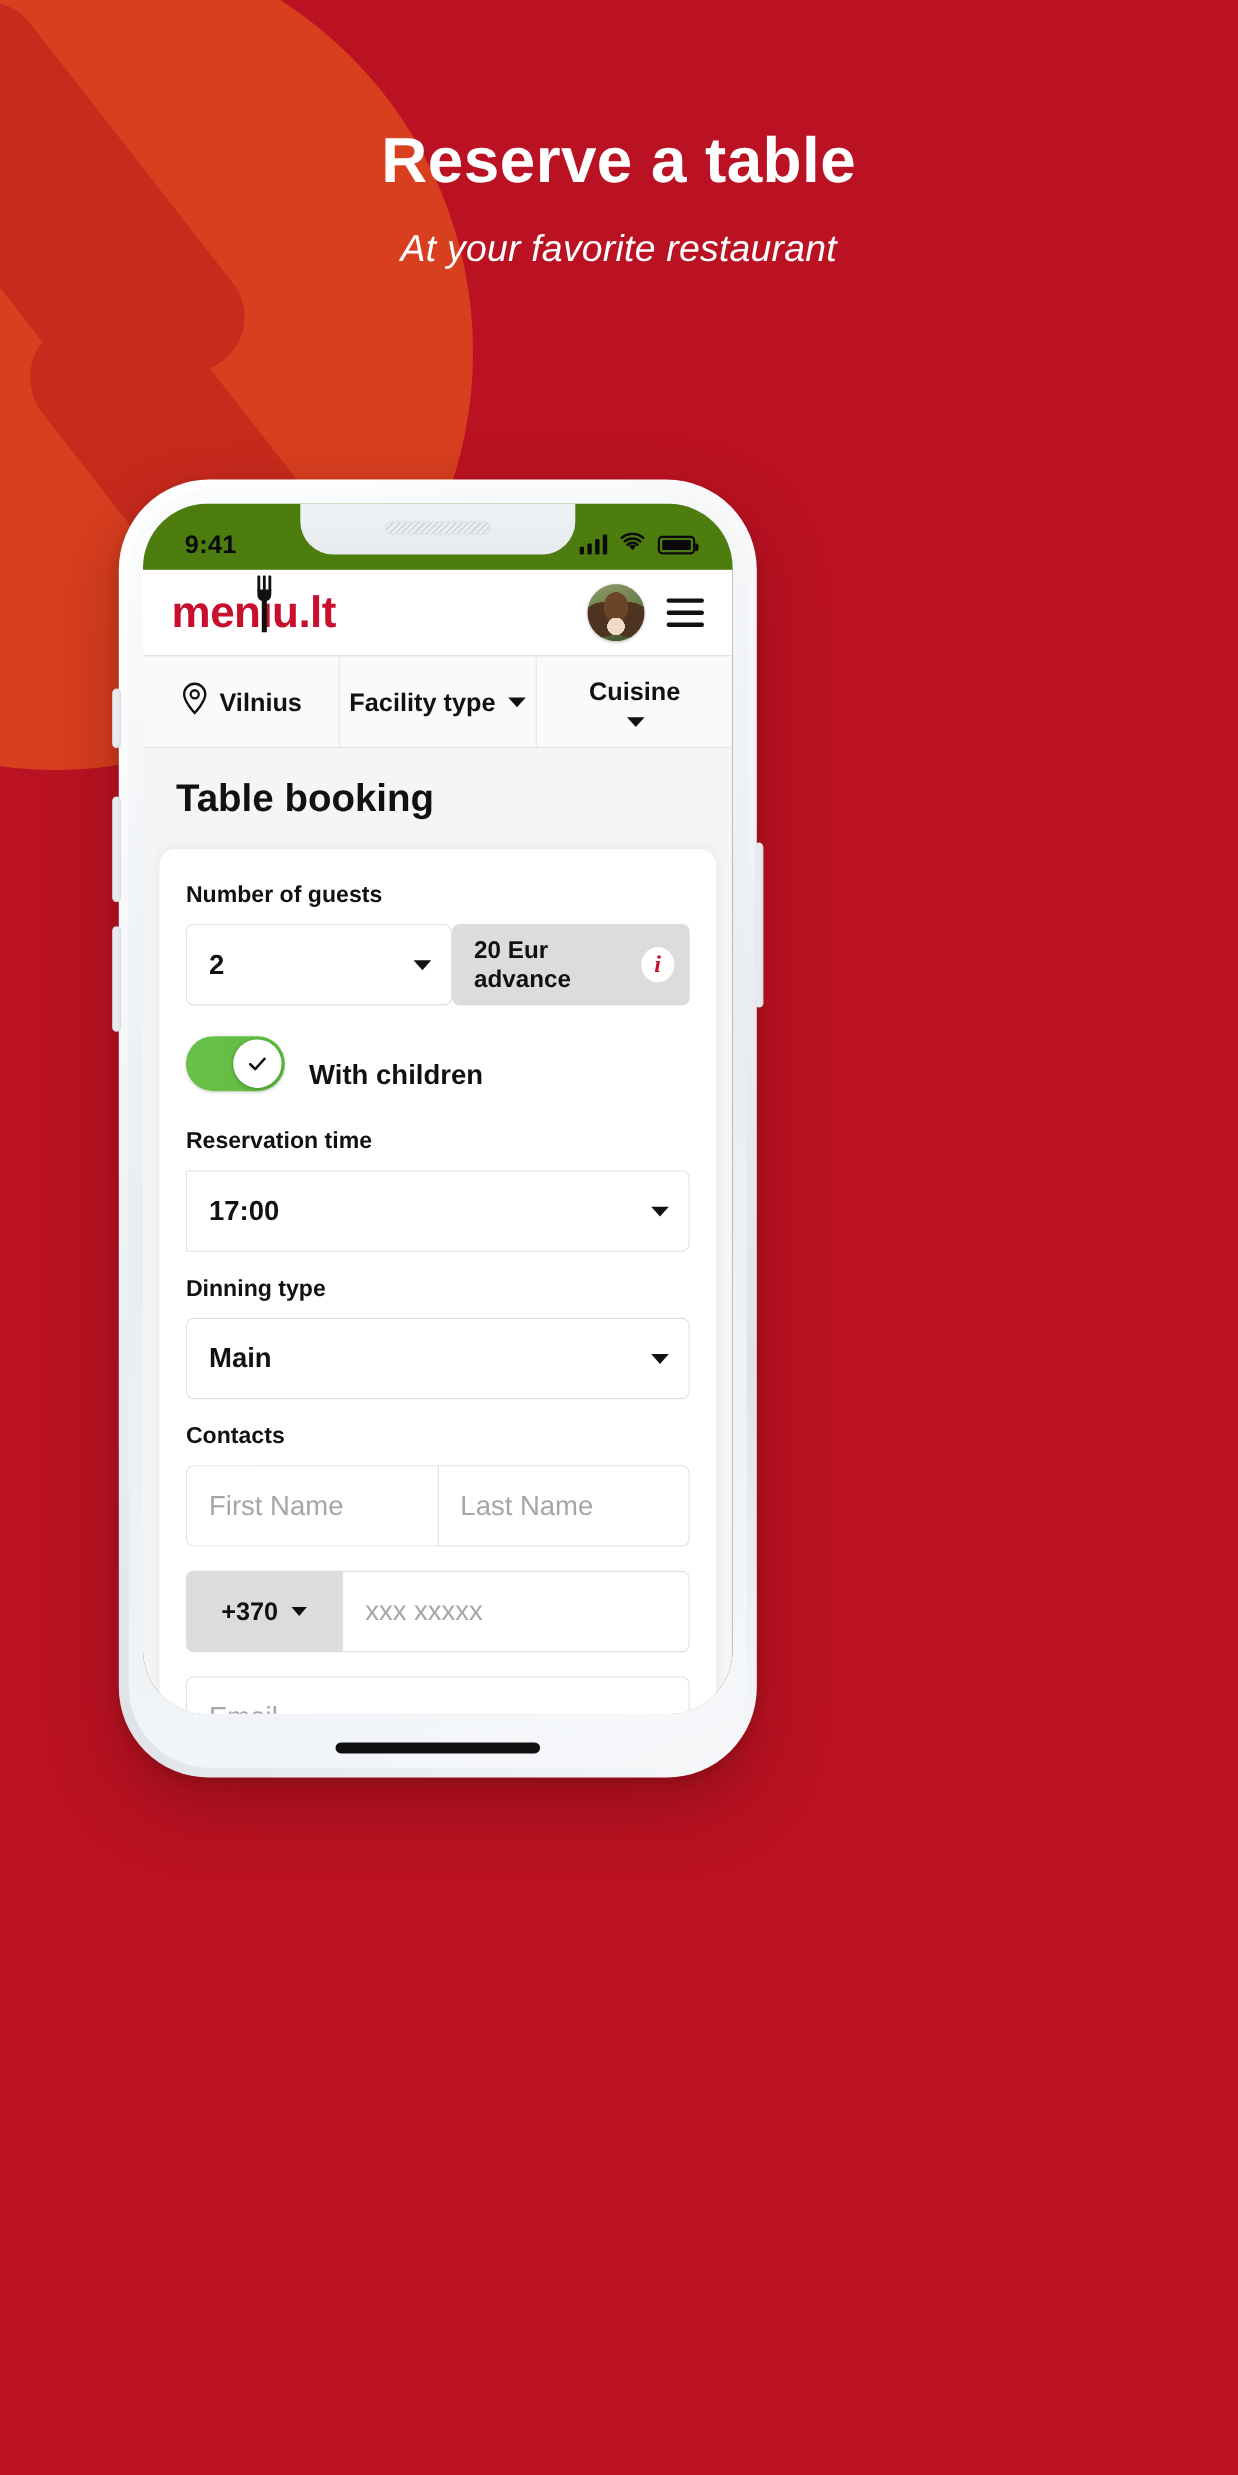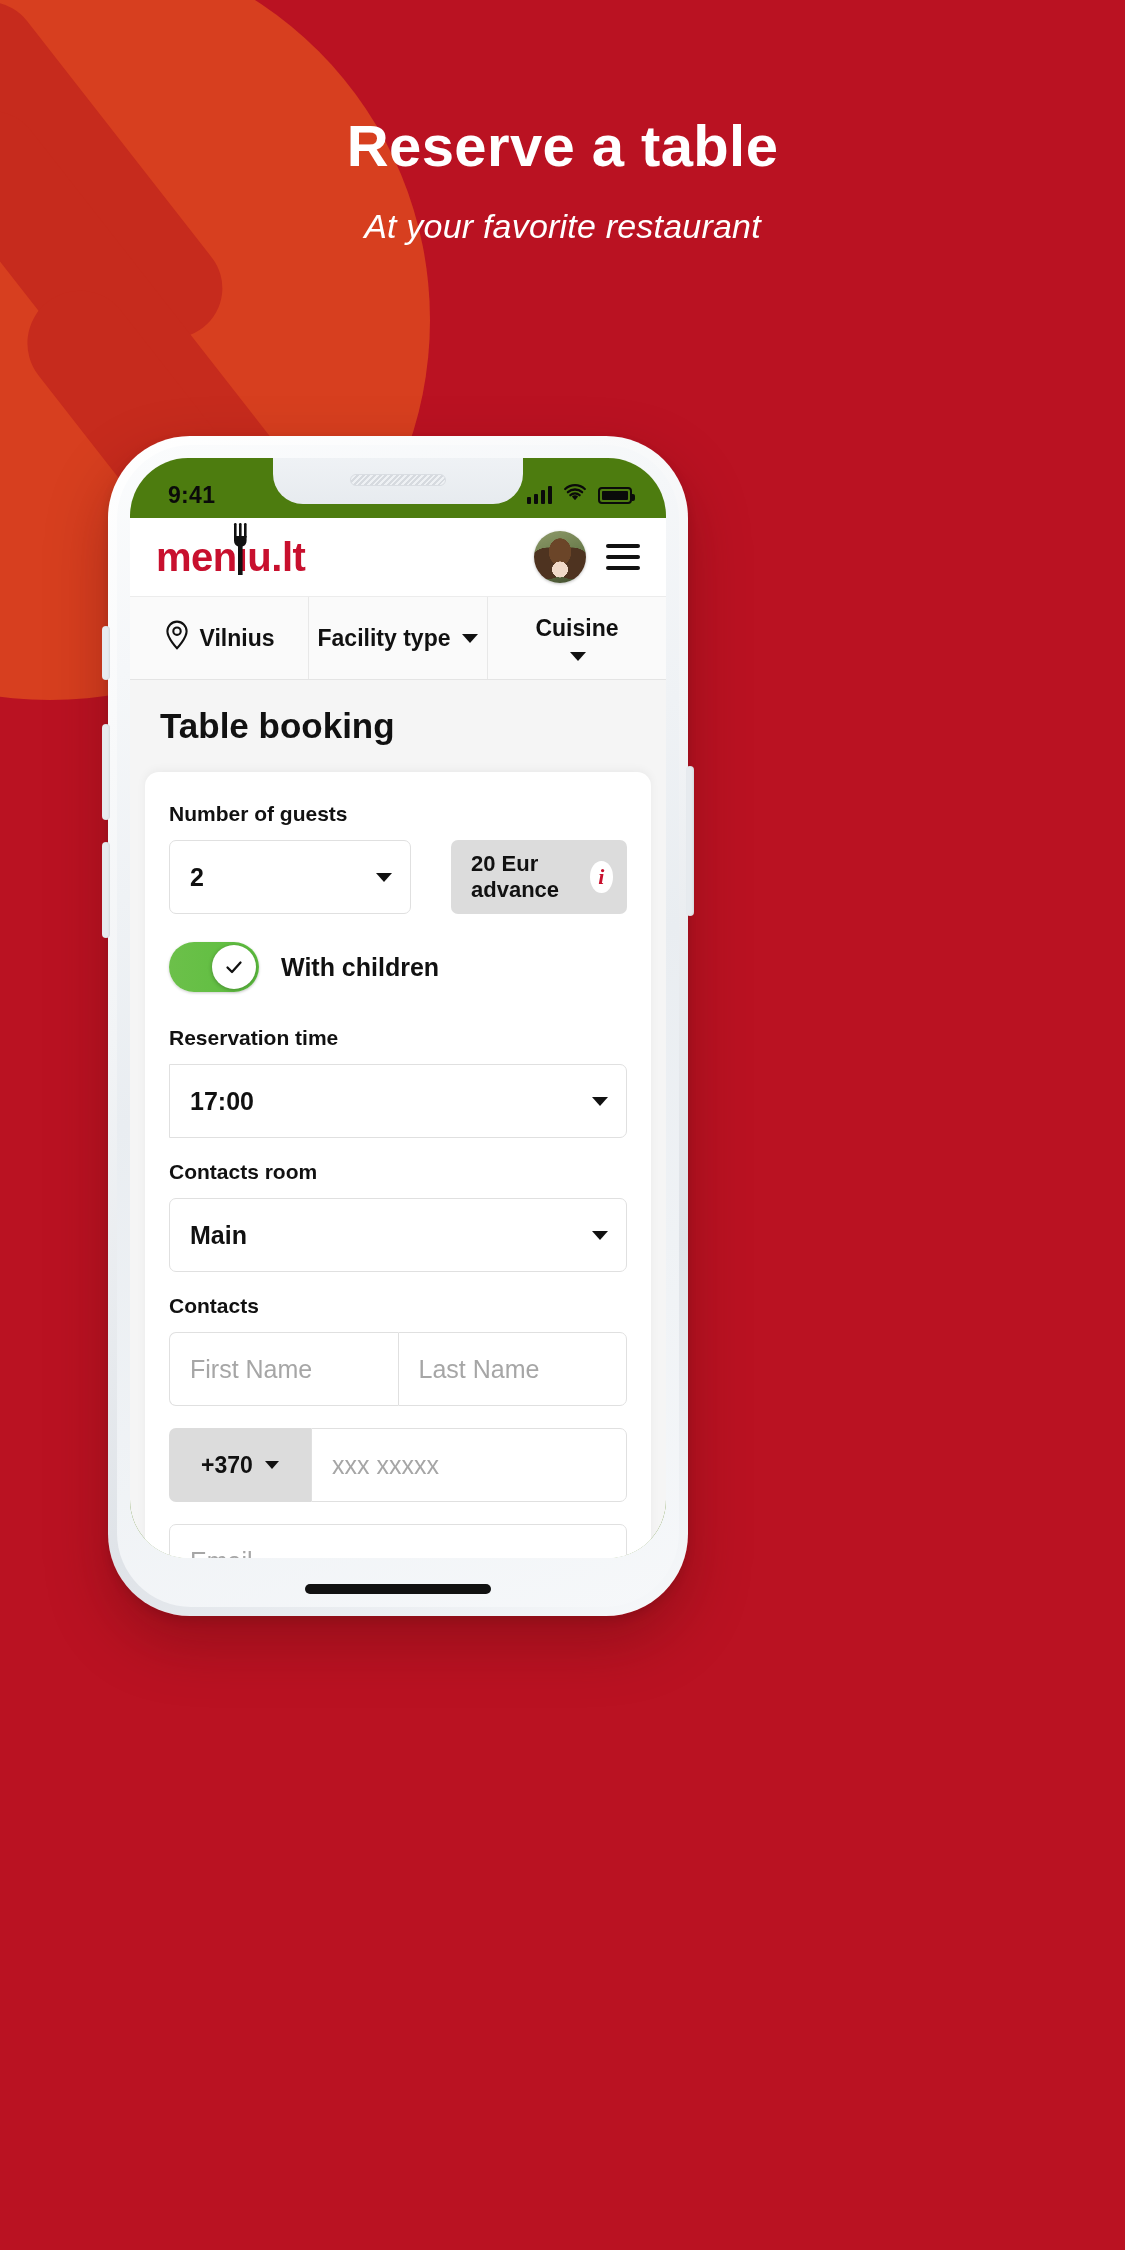--- a/index.html
+++ b/index.html
@@ -217,21 +217,21 @@
     padding: 0 14px 0 20px; font-size: 22px; font-weight: bold; color: #111;
   }
   .info-icon {
     width: 32px; height: 32px; border-radius: 50%; background: #fff;
     display: flex; align-items: center; justify-content: center;
     font-family: "Liberation Serif", serif;
     font-size: 22px; font-weight: bold; font-style: italic; color: #C8102E;
     line-height: 1;
   }
 
-  #toggle-row { display: flex; align-items: center; gap: 22px; margin: 28px 0 34px 0; }
+  #toggle-row { display: flex; align-items: flex-end; gap: 22px; margin: 28px 0 34px 0; }
   #toggle {
     width: 90px; height: 50px; border-radius: 26px;
     background: linear-gradient(90deg,#6CC04A,#5CBE3E);
     position: relative; box-shadow: 0 1px 3px rgba(0,0,0,.2);
   }
   #toggle-knob {
     position: absolute; right: 3px; top: 3px;
     width: 44px; height: 44px; border-radius: 50%; background: #fff;
     box-shadow: 0 1px 4px rgba(0,0,0,.28);
     display: flex; align-items: center; justify-content: center;
@@ -352,21 +352,21 @@
       <div id="section-title">Table booking</div>
 
       <div id="booking-card">
 
         <div class="field-label">Number of guests</div>
         <div class="row">
           <div class="select-box" style="flex:0 0 242px;">
             <span>2</span>
             <span class="caret"></span>
           </div>
-          <div class="advance-box" style="flex:1;margin-left:40px;">
+          <div class="advance-box" style="flex:1;">
             <span>20 Eur advance</span>
             <span class="info-icon">i</span>
           </div>
         </div>
 
         <div id="toggle-row">
           <div id="toggle">
             <div id="toggle-knob">
               <svg width="22" height="22" viewBox="0 0 22 22">
                 <path d="M4.5 11.5 9 16l8.5-9.5" fill="none" stroke="#111" stroke-width="2.3" stroke-linecap="round" stroke-linejoin="round"></path>
@@ -377,21 +377,21 @@
         </div>
 
         <div class="field-label">Reservation time</div>
         <div class="row">
           <div class="select-box" style="flex:1;border-radius:0 7px 7px 0;">
             <span>17:00</span>
             <span class="caret"></span>
           </div>
         </div>
 
-        <div class="field-label">Contacts room</div>
+        <div class="field-label">Dinning type</div>
         <div class="row">
           <div class="select-box" style="flex:1;">
             <span>Main</span>
             <span class="caret"></span>
           </div>
         </div>
 
         <div class="field-label">Contacts</div>
         <div class="row">
           <div class="input-box" style="flex:1;border-radius:7px 0 0 7px;border-right:none;">

